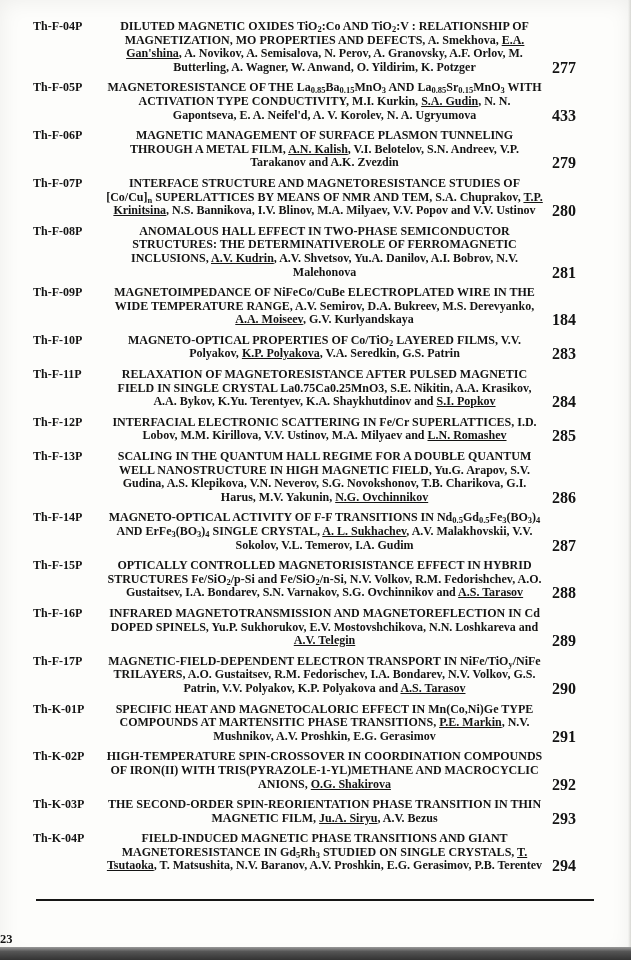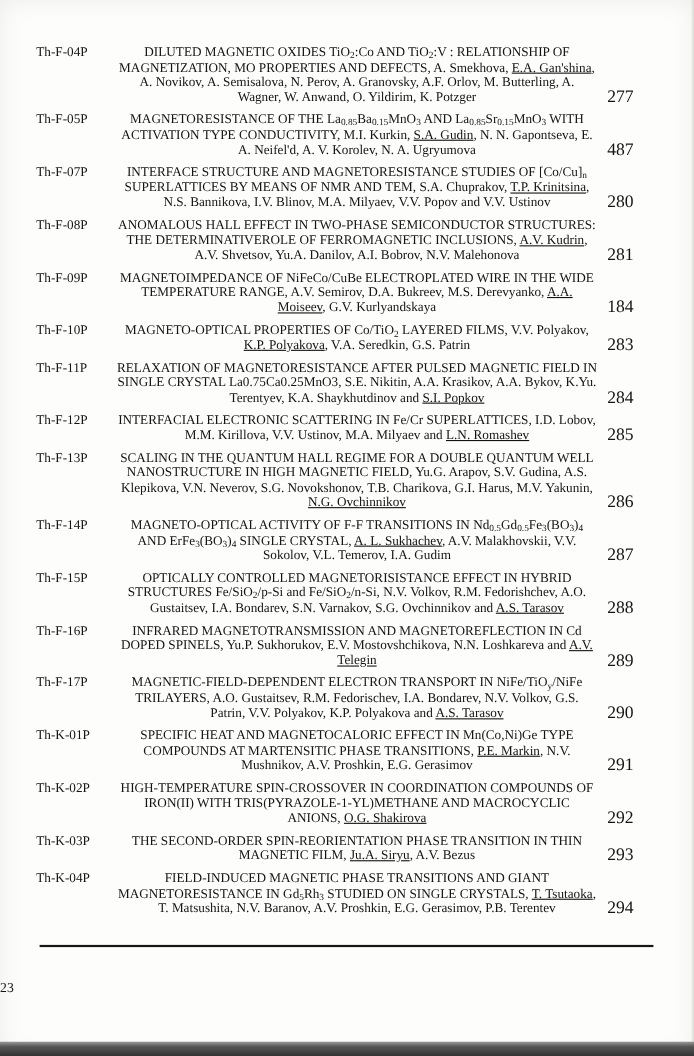--- a/index.html
+++ b/index.html
@@ -2,21 +2,21 @@
 <html><head>
 <meta charset="utf-8">
 <style>
   html,body{margin:0;padding:0;}
   body{
     width:631px;height:960px;position:relative;overflow:hidden;
     background:#fdfdfb;color:#141414;
     font-family:"Liberation Serif","DejaVu Serif",serif;
     box-shadow:inset 0 0 22px rgba(0,0,0,0.07);
   }
-  .content{padding:41px 55px 0 33px;}
+  .content{padding:20px 55px 0 33px;font-weight:bold;}
   .entry{position:relative;display:flex;margin-bottom:7px;}
   .code{flex:0 0 73px;font-size:12px;line-height:13.6px;}
   .text{width:437px;font-size:12px;line-height:13.6px;text-align:center;}
   .pagenum{position:absolute;right:0;bottom:0;font-size:16px;line-height:13.6px;}
   sub{font-size:8.5px;line-height:0;position:relative;top:2px;vertical-align:baseline;}
   .u{text-decoration:underline;}
   .rule{height:2px;background:#161616;margin:26px -18px 0 3px;}
   .footer{margin:28px -55px 0 -33px;text-align:left;}
   .footer .num{font-size:12.5px;}
   .scan-band{
@@ -31,21 +31,26 @@
 <div class="content">
   <div>
       <div class="entry">
         <div class="code">Th-F-04P</div>
         <div class="text">DILUTED MAGNETIC OXIDES TiO<sub>2</sub>:Co AND TiO<sub>2</sub>:V : RELATIONSHIP OF MAGNETIZATION, MO PROPERTIES AND DEFECTS, A. Smekhova, <span class="u">E.A. Gan'shina</span>, A. Novikov, A. Semisalova, N. Perov, A. Granovsky, A.F. Orlov, M. Butterling, A. Wagner, W. Anwand, O. Yildirim, K. Potzger</div>
         <div class="pagenum">277</div>
       </div>
       <div class="entry">
         <div class="code">Th-F-05P</div>
         <div class="text">MAGNETORESISTANCE OF THE La<sub>0.85</sub>Ba<sub>0.15</sub>MnO<sub>3</sub> AND La<sub>0.85</sub>Sr<sub>0.15</sub>MnO<sub>3</sub> WITH ACTIVATION TYPE CONDUCTIVITY, M.I. Kurkin, <span class="u">S.A. Gudin</span>, N. N. Gapontseva, E. A. Neifel'd, A. V. Korolev, N. A. Ugryumova</div>
-        <div class="pagenum">487</div>
+        <div class="pagenum">433</div>
+      </div>
+      <div class="entry">
+        <div class="code">Th-F-06P</div>
+        <div class="text">MAGNETIC MANAGEMENT OF SURFACE PLASMON TUNNELING THROUGH A METAL FILM, <span class="u">A.N. Kalish</span>, V.I. Belotelov, S.N. Andreev, V.P. Tarakanov and A.K. Zvezdin</div>
+        <div class="pagenum">279</div>
       </div>
       <div class="entry">
         <div class="code">Th-F-07P</div>
         <div class="text">INTERFACE STRUCTURE AND MAGNETORESISTANCE STUDIES OF [Co/Cu]<sub>n</sub> SUPERLATTICES BY MEANS OF NMR AND TEM, S.A. Chuprakov, <span class="u">T.P. Krinitsina</span>, N.S. Bannikova, I.V. Blinov, M.A. Milyaev, V.V. Popov and V.V. Ustinov</div>
         <div class="pagenum">280</div>
       </div>
       <div class="entry">
         <div class="code">Th-F-08P</div>
         <div class="text">ANOMALOUS HALL EFFECT IN TWO-PHASE SEMICONDUCTOR STRUCTURES: THE DETERMINATIVEROLE OF FERROMAGNETIC INCLUSIONS, <span class="u">A.V. Kudrin</span>, A.V. Shvetsov, Yu.A. Danilov, A.I. Bobrov, N.V. Malehonova</div>
         <div class="pagenum">281</div>

